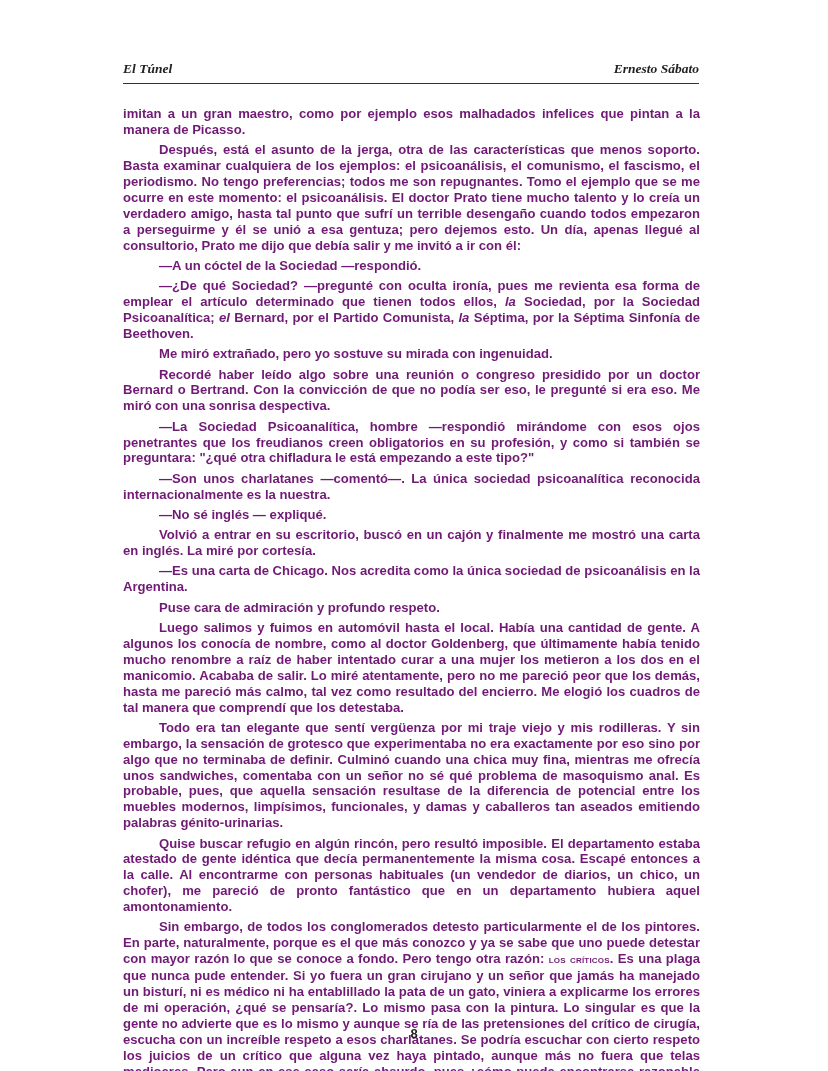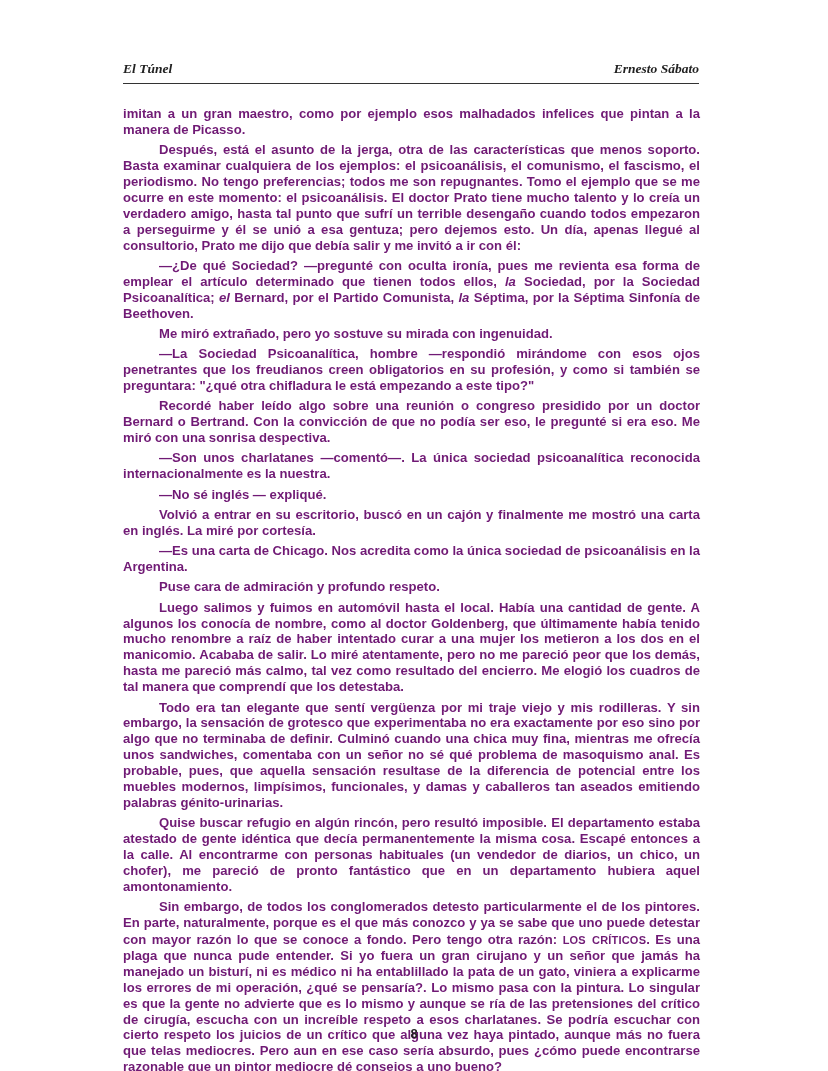--- a/index.html
+++ b/index.html
@@ -13,42 +13,43 @@
   .header .left { left: 0; }
   .header .right { right: 0; text-align: right; }
   .body {
     position: absolute; left: 123px; top: 90px; width: 577px;
     font-family: "Liberation Sans", sans-serif; font-size: 13.1px; line-height: 15.9px;
     color: #701a75; text-align: justify;
   }
   .body p { margin: 0 0 4.4px 0; text-indent: 36px; }
   .body p.noindent { text-indent: 0; }
   .body i { font-style: italic; }
-  .sc { font-variant: small-caps; font-size: 15px; letter-spacing: 0.2px; }
+  .sc { font-variant: small-caps; font-size: 12px; letter-spacing: 0.2px; }
   .pagenum {
     position: absolute; left: 0; width: 828px; top: 1010px; text-align: center;
     font-family: "Liberation Sans", sans-serif; font-size: 13px; color: #222;
   }
 </style>
 </head>
 <body>
 
 <div class="page">
   <div class="header">
     <span class="left">El Túnel</span>
     <span class="right">Ernesto Sábato</span>
   </div>
 
   <div class="body" id="body">
       <p class="noindent">imitan a un gran maestro, como por ejemplo esos malhadados infelices que pintan a la manera de Picasso.</p>
       <p>Después, está el asunto de la jerga, otra de las características que menos soporto. Basta examinar cualquiera de los ejemplos: el psicoanálisis, el comunismo, el fascismo, el periodismo. No tengo preferencias; todos me son repugnantes. Tomo el ejemplo que se me ocurre en este momento: el psicoanálisis. El doctor Prato tiene mucho talento y lo creía un verdadero amigo, hasta tal punto que sufrí un terrible desengaño cuando todos empezaron a perseguirme y él se unió a esa gentuza; pero dejemos esto. Un día, apenas llegué al consultorio, Prato me dijo que debía salir y me invitó a ir con él:</p>
+      <p>—A un cóctel de la Sociedad —respondió.</p>
       <p><span>—¿De qué Sociedad? —pregunté con oculta ironía, pues me revienta esa forma de emplear el artículo determinado que tienen todos ellos, </span><i>la</i><span> Sociedad, por la Sociedad Psicoanalítica; </span><i>el</i><span> Bernard, por el Partido Comunista, </span><i>la</i><span> Séptima, por la Séptima Sinfonía de Beethoven.</span></p>
       <p>Me miró extrañado, pero yo sostuve su mirada con ingenuidad.</p>
+      <p>Recordé haber leído algo sobre una reunión o congreso presidido por un doctor Bernard o Bertrand. Con la convicción de que no podía ser eso, le pregunté si era eso. Me miró con una sonrisa despectiva.</p>
       <p>—La Sociedad Psicoanalítica, hombre —respondió mirándome con esos ojos penetrantes que los freudianos creen obligatorios en su profesión, y como si también se preguntara: "¿qué otra chifladura le está empezando a este tipo?"</p>
-      <p>Recordé haber leído algo sobre una reunión o congreso presidido por un doctor Bernard o Bertrand. Con la convicción de que no podía ser eso, le pregunté si era eso. Me miró con una sonrisa despectiva.</p>
       <p>—Son unos charlatanes —comentó—. La única sociedad psicoanalítica reconocida internacionalmente es la nuestra.</p>
       <p>—No sé inglés — expliqué.</p>
       <p>Volvió a entrar en su escritorio, buscó en un cajón y finalmente me mostró una carta en inglés. La miré por cortesía.</p>
       <p>—Es una carta de Chicago. Nos acredita como la única sociedad de psicoanálisis en la Argentina.</p>
       <p>Puse cara de admiración y profundo respeto.</p>
       <p>Luego salimos y fuimos en automóvil hasta el local. Había una cantidad de gente. A algunos los conocía de nombre, como al doctor Goldenberg, que últimamente había tenido mucho renombre a raíz de haber intentado curar a una mujer los metieron a los dos en el manicomio. Acababa de salir. Lo miré atentamente, pero no me pareció peor que los demás, hasta me pareció más calmo, tal vez como resultado del encierro. Me elogió los cuadros de tal manera que comprendí que los detestaba.</p>
       <p>Todo era tan elegante que sentí vergüenza por mi traje viejo y mis rodilleras. Y sin embargo, la sensación de grotesco que experimentaba no era exactamente por eso sino por algo que no terminaba de definir. Culminó cuando una chica muy fina, mientras me ofrecía unos sandwiches, comentaba con un señor no sé qué problema de masoquismo anal. Es probable, pues, que aquella sensación resultase de la diferencia de potencial entre los muebles modernos, limpísimos, funcionales, y damas y caballeros tan aseados emitiendo palabras génito-urinarias.</p>
       <p>Quise buscar refugio en algún rincón, pero resultó imposible. El departamento estaba atestado de gente idéntica que decía permanentemente la misma cosa. Escapé entonces a la calle. Al encontrarme con personas habituales (un vendedor de diarios, un chico, un chofer), me pareció de pronto fantástico que en un departamento hubiera aquel amontonamiento.</p>
       <p><span>Sin embargo, de todos los conglomerados detesto particularmente el de los pintores. En parte, naturalmente, porque es el que más conozco y ya se sabe que uno puede detestar con mayor razón lo que se conoce a fondo. Pero tengo otra razón: </span><span class="sc">los críticos</span><span>. Es una plaga que nunca pude entender. Si yo fuera un gran cirujano y un señor que jamás ha manejado un bisturí, ni es médico ni ha entablillado la pata de un gato, viniera a explicarme los errores de mi operación, ¿qué se pensaría?. Lo mismo pasa con la pintura. Lo singular es que la gente no advierte que es lo mismo y aunque se ría de las pretensiones del crítico de cirugía, escucha con un increíble respeto a esos charlatanes. Se podría escuchar con cierto respeto los juicios de un crítico que alguna vez haya pintado, aunque más no fuera que telas mediocres. Pero aun en ese caso sería absurdo, pues ¿cómo puede encontrarse razonable que un pintor mediocre dé consejos a uno bueno?</span></p>
     </div>

